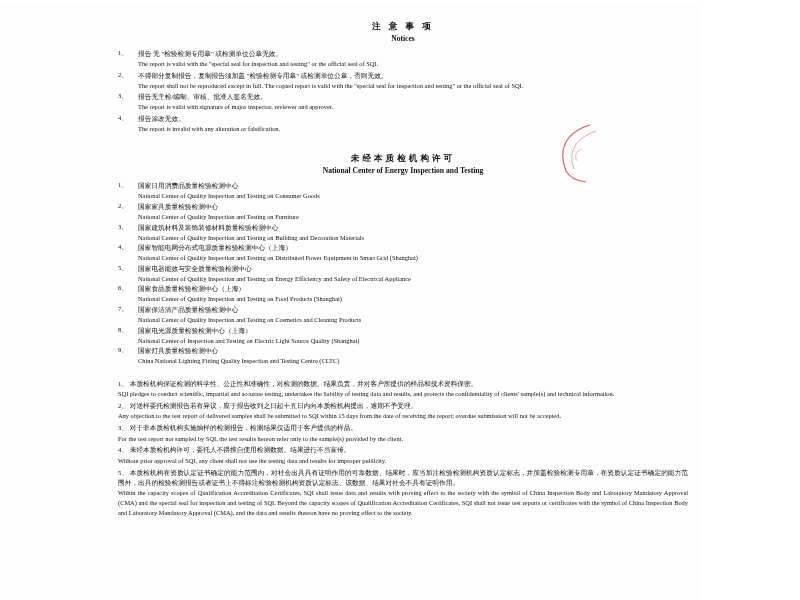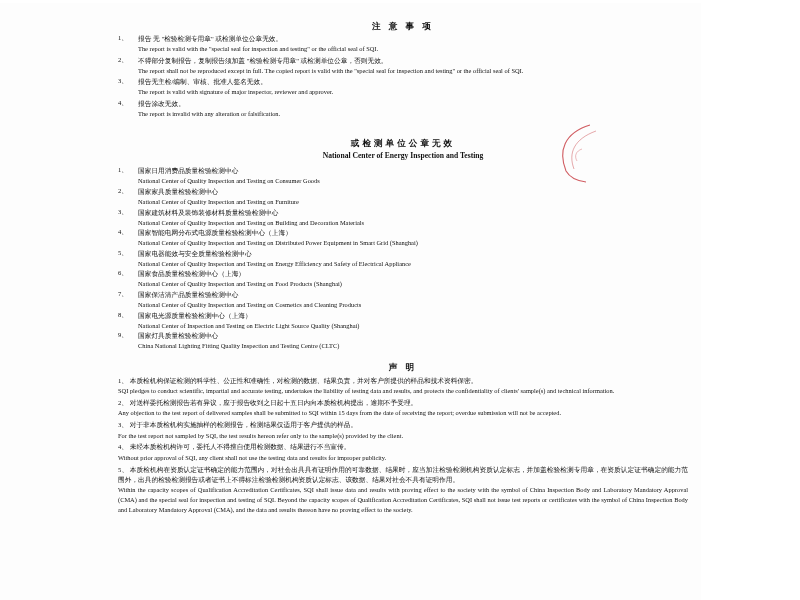--- a/index.html
+++ b/index.html
@@ -113,20 +113,21 @@
 </style>
 </head>
 <body>
 
 <div class="page">
 
   <div class="content">
 
     <div>
       <div class="sec-title-cn">注 意 事 项</div>
+      <div class="sec-title-en">Notices</div>
       <ul class="num-list">
         <li class="num-item">
           <span class="num">1、</span>
           <div class="body">
             <div class="line-cn">报告 无 "检验检测专用章" 或检测单位公章无效。</div>
             <div class="line-en">The report is valid with the "special seal for inspection and testing" or the official seal of SQI.</div>
           </div>
         </li>
         <li class="num-item">
           <span class="num">2、</span>
@@ -148,21 +149,21 @@
             <div class="line-cn">报告涂改无效。</div>
             <div class="line-en">The report is invalid with any alteration or falsification.</div>
           </div>
         </li>
       </ul>
     </div>
 
     <div class="block-gap"></div>
 
     <div>
-      <div class="sec-title-cn">或检测单位公章无效</div>
+      <div class="sec-title-cn">未经本质检机构许可</div>
       <div class="sec-title-en">National Center of Energy Inspection and Testing</div>
       <ul class="num-list center-list">
         <li class="num-item">
           <span class="num">1、</span>
           <div class="body">
             <div class="line-cn">国家日用消费品质量检验检测中心</div>
             <div class="line-en">National Center of Quality Inspection and Testing on Consumer Goods</div>
           </div>
         </li>
         <li class="num-item">
@@ -220,21 +221,20 @@
             <div class="line-cn">国家灯具质量检验检测中心</div>
             <div class="line-en">China National Lighting Fitting Quality Inspection and Testing Centre (CLTC)</div>
           </div>
         </li>
       </ul>
     </div>
 
     <div class="block-gap-sm"></div>
 
     <div>
-      <div class="sec-title-cn">声 明</div>
       <div class="stmt">
         <div class="stmt-item">
           <div class="stmt-cn">1、  本质检机构保证检测的科学性、公正性和准确性，对检测的数据、结果负责，并对客户所提供的样品和技术资料保密。</div>
           <div class="stmt-en">SQI pledges to conduct scientific, impartial and accurate testing, undertakes the liability of testing data and results, and protects the confidentiality of clients' sample(s) and technical information.</div>
         </div>
         <div class="stmt-item">
           <div class="stmt-cn">2、  对送样委托检测报告若有异议，应于报告收到之日起十五日内向本质检机构提出，逾期不予受理。</div>
           <div class="stmt-en">Any objection to the test report of delivered samples shall be submitted to SQI within 15 days from the date of receiving the report; overdue submission will not be accepted.</div>
         </div>
         <div class="stmt-item">

